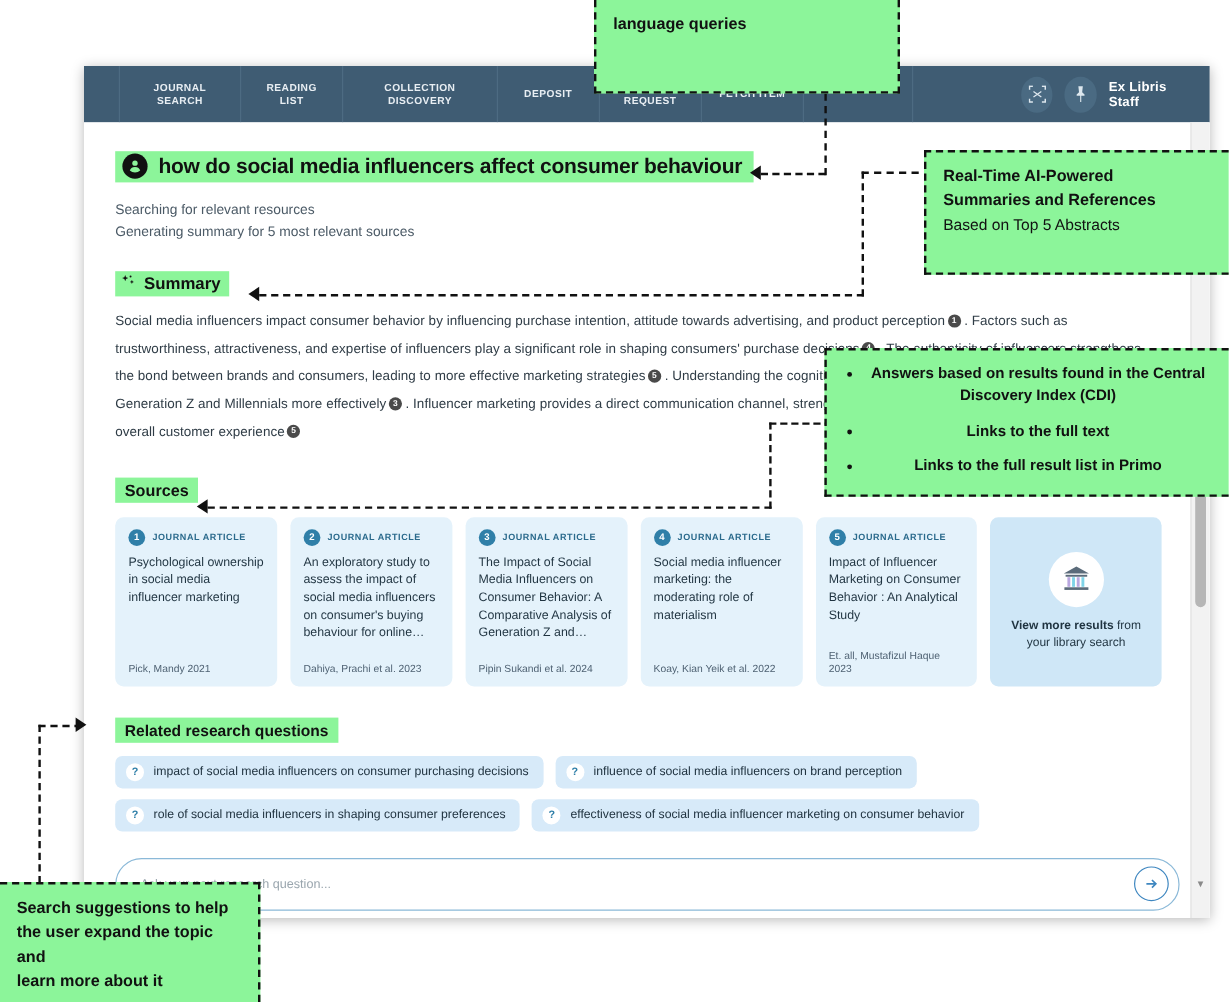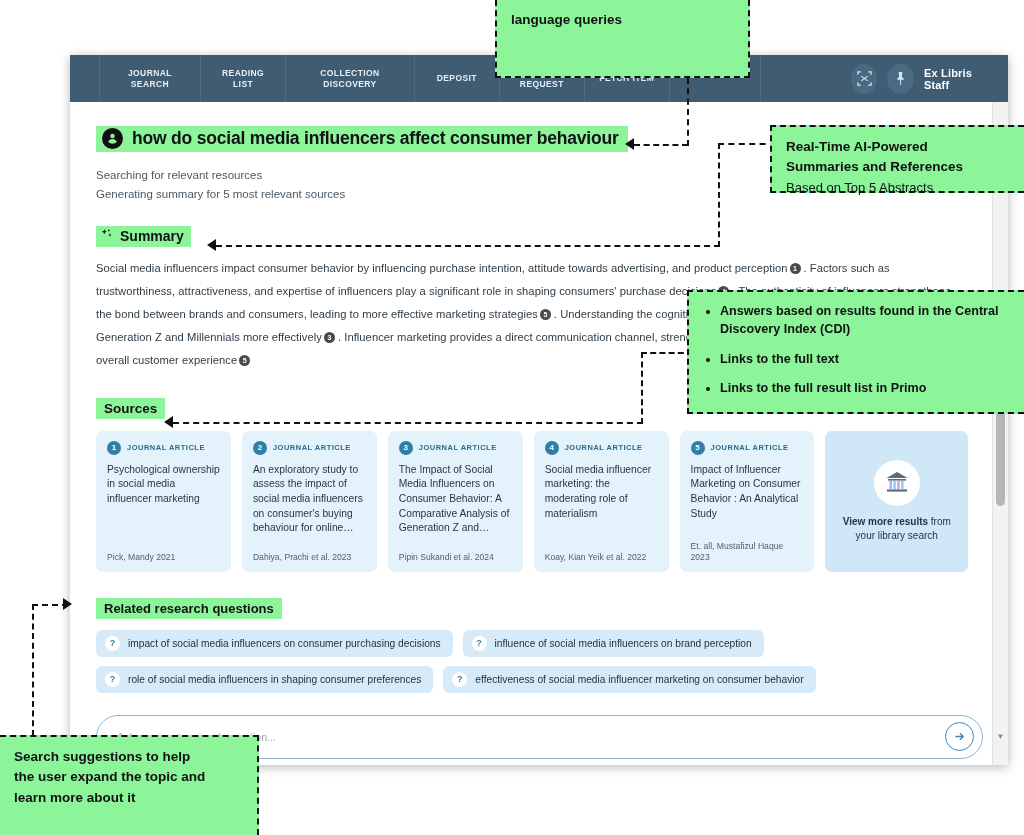--- a/index.html
+++ b/index.html
@@ -157,28 +157,28 @@
     color:#8a8a8a;font-size:8px;cursor:pointer;
   }
 
   
   .callout{
     position:absolute;background:#8cf59a;border:2px dashed #111;
     padding:10px 14px;box-sizing:border-box;z-index:20;
   }
   .callout .c-line{font-size:13.5px;color:#111;font-weight:bold;line-height:1.5;}
   .callout .c-sub{font-size:13px;color:#111;font-weight:normal;line-height:1.5;}
-  .callout ul{margin:0;padding-left:17px;}
+  .callout ul{margin:0;padding-left:17px;text-align:center;}
   .callout li{font-size:12.6px;color:#111;font-weight:bold;line-height:1.45;margin-bottom:11px;}
   .callout li:last-child{margin-bottom:0;}
 
   #callout-semantic{left:495px;top:0px;width:255px;height:78px;border-top:none;}
-  #callout-realtime{left:770px;top:125px;width:254px;height:68px;border-right:none;}
+  #callout-realtime{left:770px;top:125px;width:254px;height:104px;border-right:none;}
   #callout-bullets{left:687px;top:290px;width:337px;height:124px;border-right:none;}
-  #callout-suggestions{left:0px;top:735px;width:259px;height:100px;border-left:none;border-bottom:none;}
+  #callout-suggestions{left:0px;top:735px;width:217px;height:100px;border-left:none;border-bottom:none;}
 
   
   .leader{position:absolute;z-index:19;}
   .leader .h{position:absolute;border-top:2px dashed #111;}
   .leader .v{position:absolute;border-left:2px dashed #111;}
   .arrow-left{
     position:absolute;width:0;height:0;
     border-top:6px solid transparent;border-bottom:6px solid transparent;
     border-right:9px solid #111;
   }

